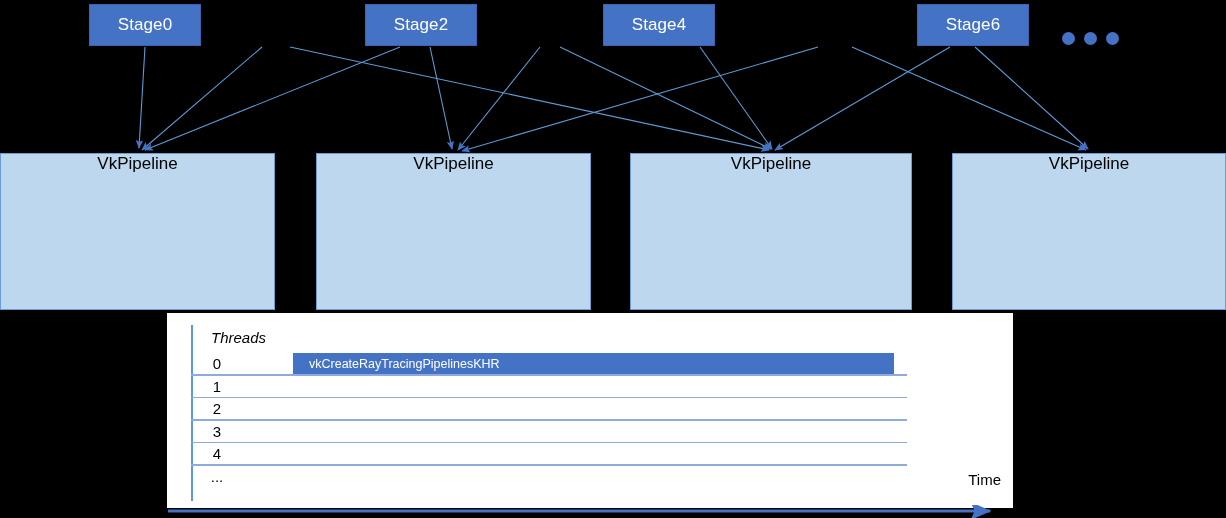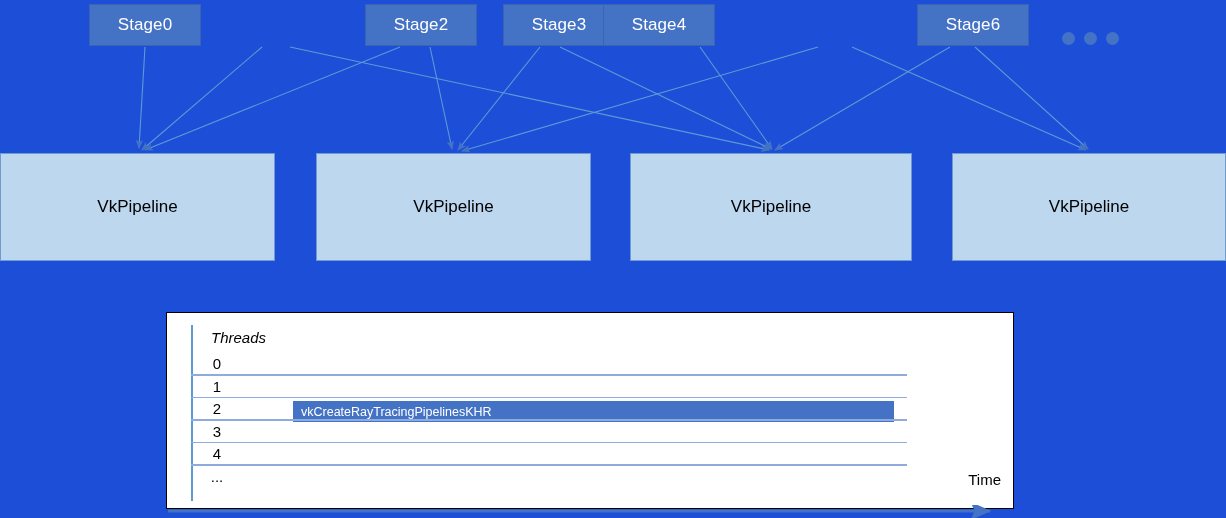--- a/index.html
+++ b/index.html
@@ -7,21 +7,21 @@
     padding: 0;
     background: #ffffff;
   }
   body {
     font-family: "Liberation Sans", sans-serif;
   }
   #canvas {
     position: relative;
     width: 1226px;
     height: 518px;
-    background: #1d4ed8;
+    background: #000000;
     overflow: hidden;
   }
 
   
   #edges {
     position: absolute;
     left: 0;
     top: 0;
     width: 1226px;
     height: 518px;
@@ -55,27 +55,26 @@
     display: block;
     width: 13px;
     height: 13px;
     border-radius: 50%;
     background: #4472C4;
   }
 
   
   .pipeline-box {
     position: absolute;
-    height: 108px;
+    height: 157px;
     background: #BDD7EE;
     border: 1px solid #6E9BD1;
     color: #000000;
     font-size: 17px;
     display: flex;
-    align-items: center;
     justify-content: center;
     box-sizing: border-box;
   }
 
   
   #timeline-panel {
     position: absolute;
     left: 166px;
     top: 312px;
     width: 848px;
@@ -114,24 +113,23 @@
     font-size: 15px;
     color: #000;
   }
   .tl-bar {
     position: absolute;
     background: #4472C4;
     color: #ffffff;
     font-size: 12.5px;
     display: flex;
     align-items: center;
-    padding-left: 8px;
+    padding-left: 16px;
     box-sizing: border-box;
     white-space: nowrap;
-    margin-top: 48px;
   }
   .tl-time-label {
     position: absolute;
     right: 12px;
     bottom: 20px;
     font-size: 15px;
     color: #000;
   }
   #time-axis {
     position: absolute;
@@ -167,23 +165,20 @@
         <line x1="975" y1="47" x2="1088" y2="149" marker-end="url(#ah)"></line>
       </g>
   </svg>
 
   <div class="stage-box" style="left:89px;top:4px">
       <span>Stage0</span>
     </div>
   <div class="stage-box" style="left:365px;top:4px">
       <span>Stage2</span>
     </div>
-  <div class="stage-box" style="left:503px;top:4px">
-      <span>Stage3</span>
-    </div>
   <div class="stage-box" style="left:603px;top:4px">
       <span>Stage4</span>
     </div>
   <div class="stage-box" style="left:917px;top:4px">
       <span>Stage6</span>
     </div>
 
   <div class="dots" style="left:1062px;top:32px">
     <i></i>
       <i></i>

